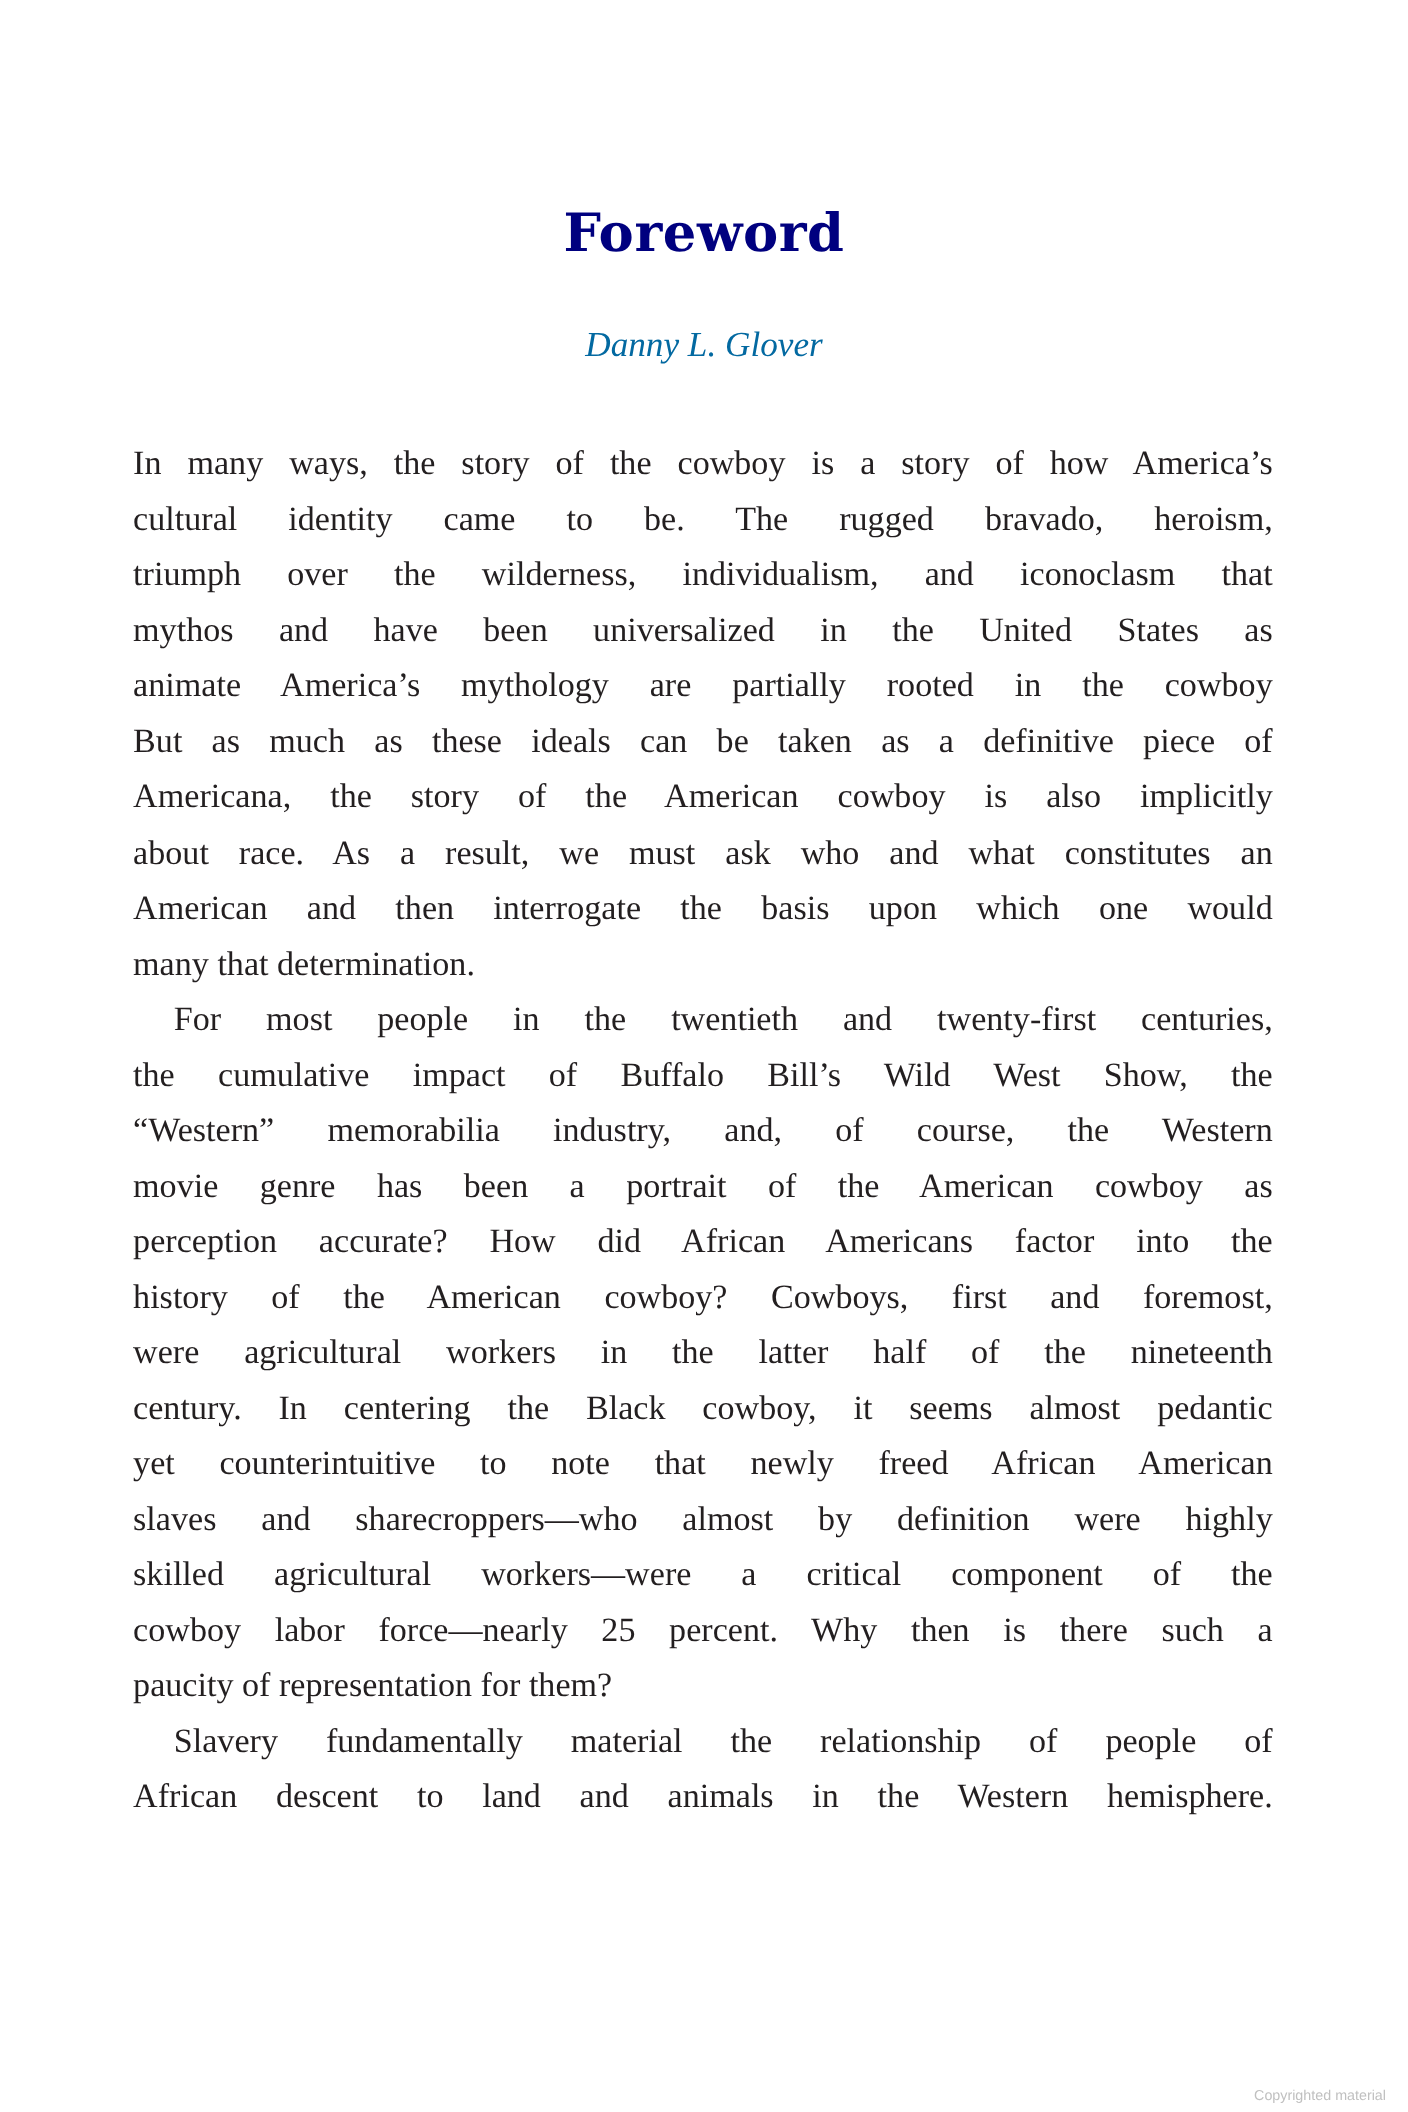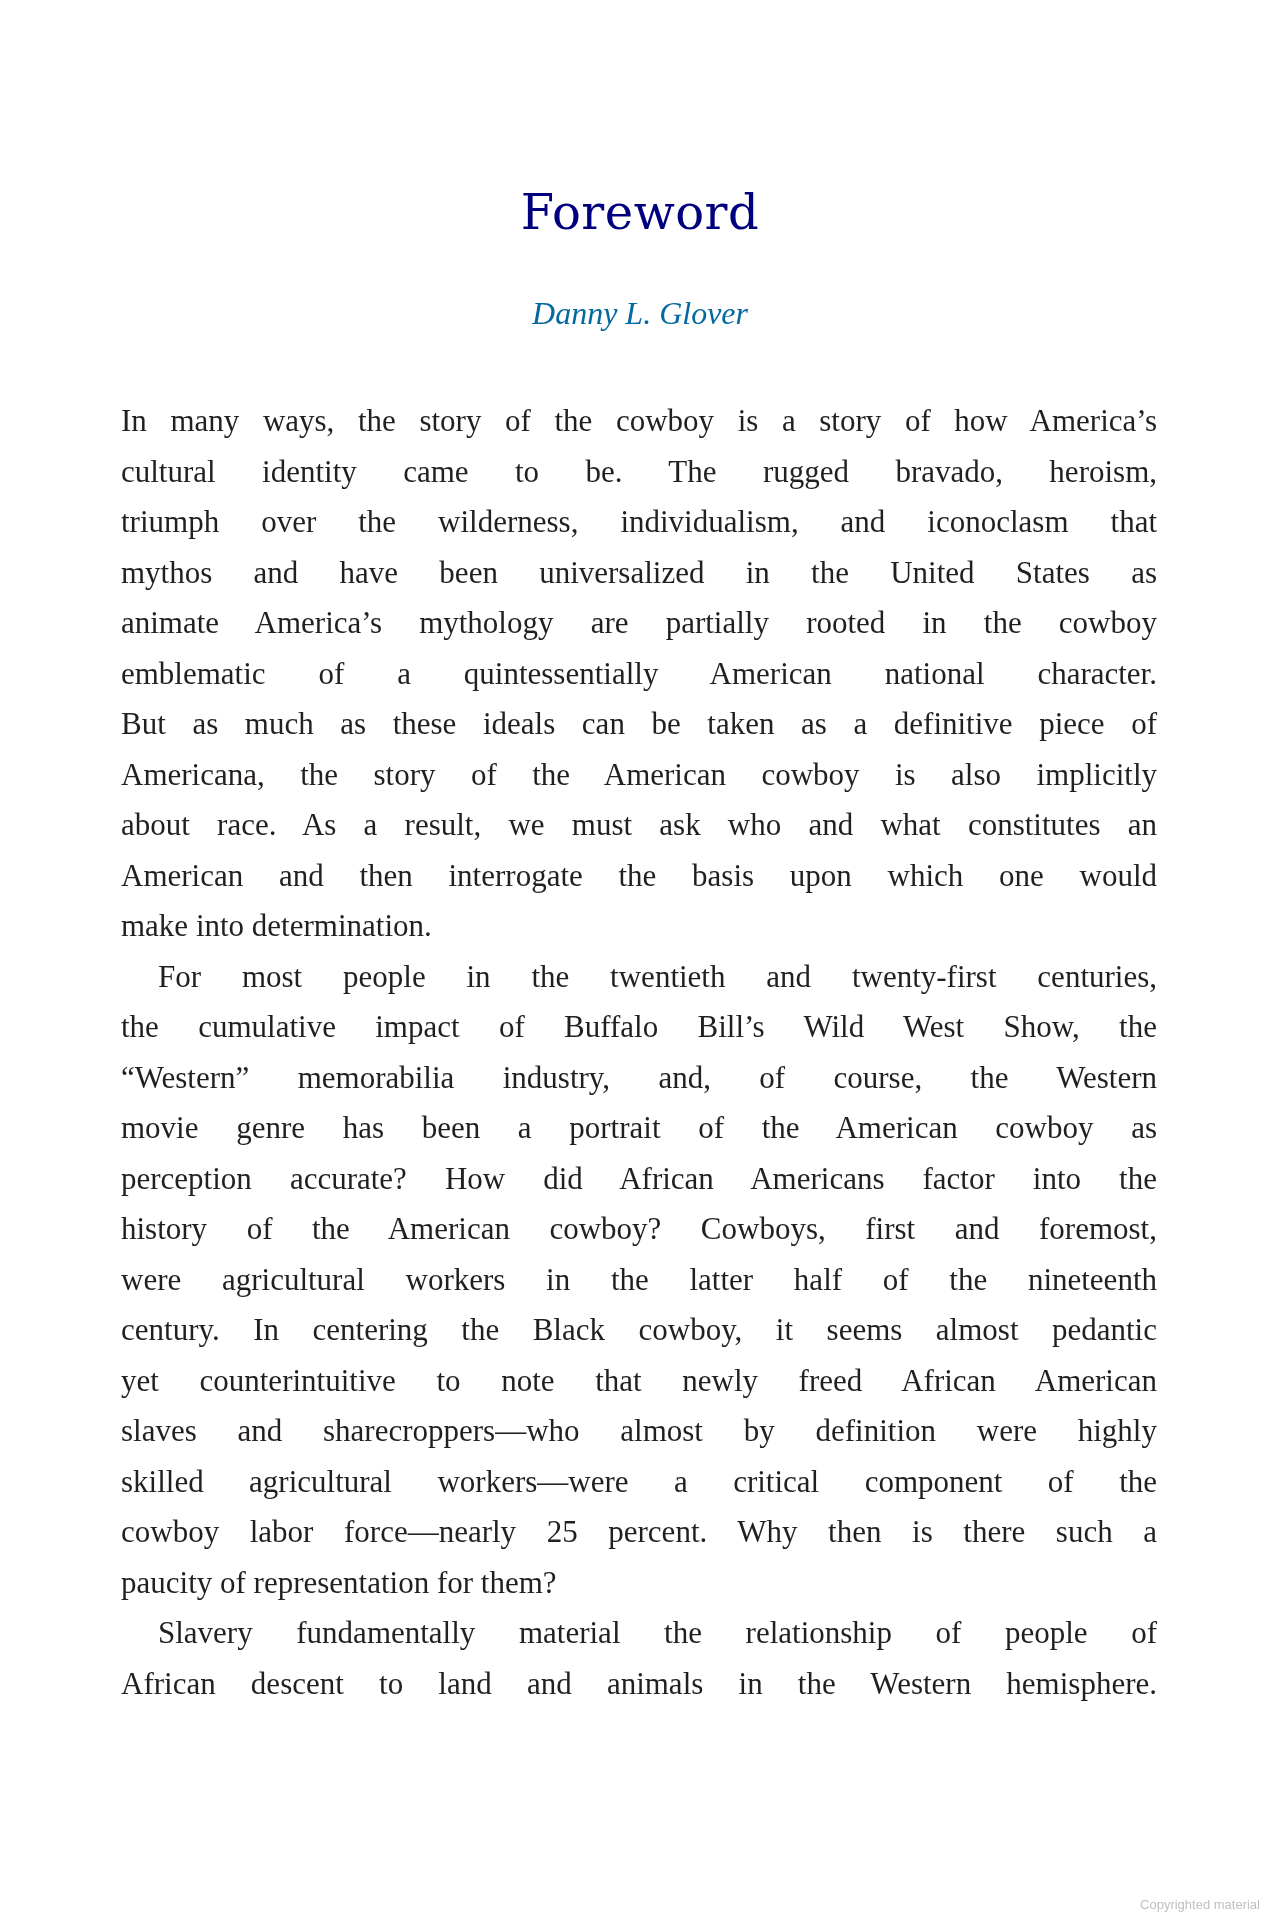--- a/index.html
+++ b/index.html
@@ -23,21 +23,21 @@
     .title {
       position: absolute;
       left: 0; right: 0;
       top: 182px;
       text-align: center;
       font-family: "DejaVu Serif", serif;
       font-size: 48px;
       line-height: 60px;
       color: #00007f;
       letter-spacing: 0.5px;
-      font-weight: normal;
+      font-weight: bold;
       margin: 0;
     }
     .author {
       position: absolute;
       left: 0; right: 0;
       top: 293px;
       text-align: center;
       font-family: "Liberation Serif", serif;
       font-style: italic;
       font-size: 32px;
@@ -85,26 +85,25 @@
   <div class="author">Danny L. Glover</div>
 
   <div class="body-text">
 
     <div>
       <span class="line">In many ways, the story of the cowboy is a story of how America’s</span>
       <span class="line">cultural identity came to be. The rugged bravado, heroism,</span>
       <span class="line">triumph over the wilderness, individualism, and iconoclasm that</span>
       <span class="line">mythos and have been universalized in the United States as</span>
       <span class="line">animate America’s mythology are partially rooted in the cowboy</span>
-      <span class="line">emblematic of a quintessentially American national character.</span>
       <span class="line">But as much as these ideals can be taken as a definitive piece of</span>
       <span class="line">Americana, the story of the American cowboy is also implicitly</span>
       <span class="line">about race. As a result, we must ask who and what constitutes an</span>
       <span class="line">American and then interrogate the basis upon which one would</span>
-      <span class="line last">make into determination.</span>
+      <span class="line last">many that determination.</span>
     </div>
 
     <div>
       <span class="line indent">For most people in the twentieth and twenty-first centuries,</span>
       <span class="line">the cumulative impact of Buffalo Bill’s Wild West Show, the</span>
       <span class="line">“Western” memorabilia industry, and, of course, the Western</span>
       <span class="line">movie genre has been a portrait of the American cowboy as</span>
       <span class="line">perception accurate? How did African Americans factor into the</span>
       <span class="line">history of the American cowboy? Cowboys, first and foremost,</span>
       <span class="line">were agricultural workers in the latter half of the nineteenth</span>

